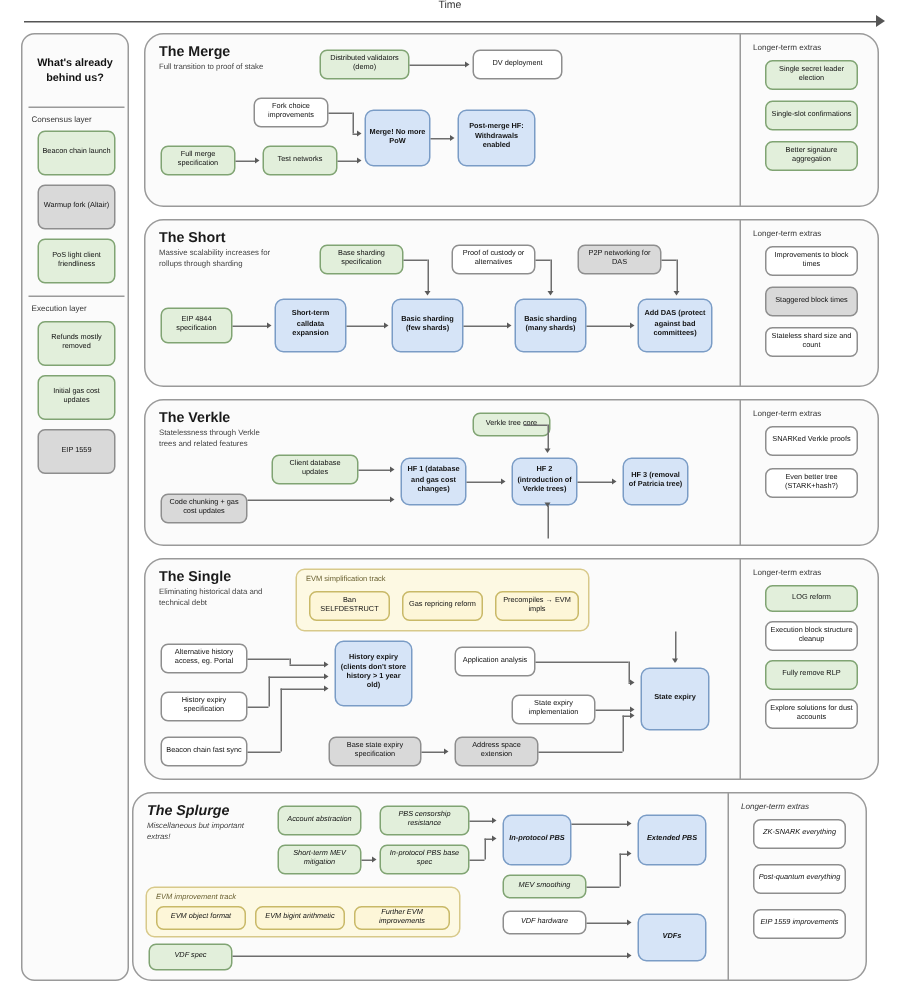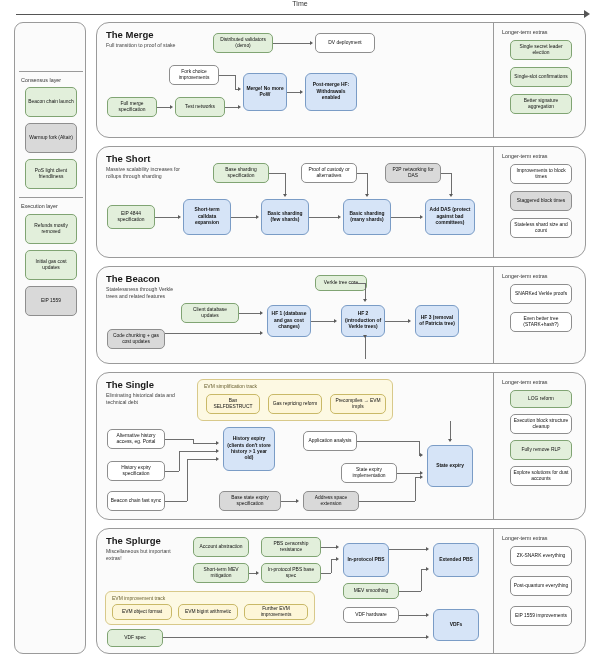--- a/index.html
+++ b/index.html
@@ -119,20 +119,21 @@
 </head>
 <body>
 
 <div id="page">
 
   <div class="timeline-label">Time</div>
   <div class="timeline-axis"></div>
   <div class="timeline-arrow"></div>
 
   <div class="sidebar">
+    <div class="sidebar-head">What's already behind us?</div>
     <div class="sidebar-div" style="top:48px;"></div>
     <div class="sect-label" style="top:54px;">Consensus layer</div>
     <div class="node n-green" style="left:10px;top:64px;width:52px;height:30px;">Beacon chain launch</div>
     <div class="node n-gray" style="left:10px;top:100px;width:52px;height:30px;">Warmup fork (Altair)</div>
     <div class="node n-green" style="left:10px;top:136px;width:52px;height:30px;">PoS light client friendliness</div>
     <div class="sidebar-div" style="top:174px;"></div>
     <div class="sect-label" style="top:180px;">Execution layer</div>
     <div class="node n-green" style="left:10px;top:191px;width:52px;height:30px;">Refunds mostly removed</div>
     <div class="node n-green" style="left:10px;top:227px;width:52px;height:30px;">Initial gas cost updates</div>
     <div class="node n-gray" style="left:10px;top:263px;width:52px;height:30px;">EIP 1559</div>
@@ -208,21 +209,21 @@
 
     <div class="extras" style="left:396px;width:94px;">
       <div class="extras-title">Longer-term extras</div>
       <div class="node n-white" style="left:16px;top:18px;width:62px;height:20px;">Improvements to block times</div>
       <div class="node n-gray" style="left:16px;top:45px;width:62px;height:20px;">Staggered block times</div>
       <div class="node n-white" style="left:16px;top:72px;width:62px;height:20px;">Stateless shard size and count</div>
     </div>
   </div>
 
   <div class="panel" style="left:96px;top:266px;width:490px;height:98px;">
-    <div class="panel-title">The Beacon</div>
+    <div class="panel-title">The Verkle</div>
     <div class="panel-sub">Statelessness through Verkle trees and related features</div>
 
     <div class="node n-green" style="left:218px;top:8px;width:52px;height:16px;">Verkle tree core</div>
     <div class="node n-green" style="left:84px;top:36px;width:58px;height:20px;">Client database updates</div>
     <div class="node n-gray" style="left:10px;top:62px;width:58px;height:20px;">Code chunking + gas cost updates</div>
 
     <div class="node n-blue" style="left:170px;top:38px;width:44px;height:32px;">HF 1 (database and gas cost changes)</div>
     <div class="node n-blue" style="left:244px;top:38px;width:44px;height:32px;">HF 2 (introduction of Verkle trees)</div>
     <div class="node n-blue" style="left:318px;top:38px;width:44px;height:32px;">HF 3 (removal of Patricia tree)</div>
 
@@ -300,21 +301,21 @@
 
     <div class="extras" style="left:396px;width:94px;">
       <div class="extras-title">Longer-term extras</div>
       <div class="node n-green" style="left:16px;top:18px;width:62px;height:18px;">LOG reform</div>
       <div class="node n-white" style="left:16px;top:42px;width:62px;height:20px;">Execution block structure cleanup</div>
       <div class="node n-green" style="left:16px;top:68px;width:62px;height:20px;">Fully remove RLP</div>
       <div class="node n-white" style="left:16px;top:94px;width:62px;height:20px;">Explore solutions for dust accounts</div>
     </div>
   </div>
 
-  <div class="panel" style="left:96px;top:528px;width:490px;height:126px;">
+  <div class="panel" style="left:88px;top:528px;width:490px;height:126px;font-style:italic;">
     <div class="panel-title">The Splurge</div>
     <div class="panel-sub">Miscellaneous but important extras!</div>
 
     <div class="node n-green" style="left:96px;top:8px;width:56px;height:20px;">Account abstraction</div>
     <div class="node n-green" style="left:164px;top:8px;width:60px;height:20px;">PBS censorship resistance</div>
     <div class="node n-green" style="left:96px;top:34px;width:56px;height:20px;">Short-term MEV mitigation</div>
     <div class="node n-green" style="left:164px;top:34px;width:60px;height:20px;">In-protocol PBS base spec</div>
 
     <div class="node n-blue" style="left:246px;top:14px;width:46px;height:34px;">In-protocol PBS</div>
     <div class="node n-green" style="left:246px;top:54px;width:56px;height:16px;">MEV smoothing</div>

